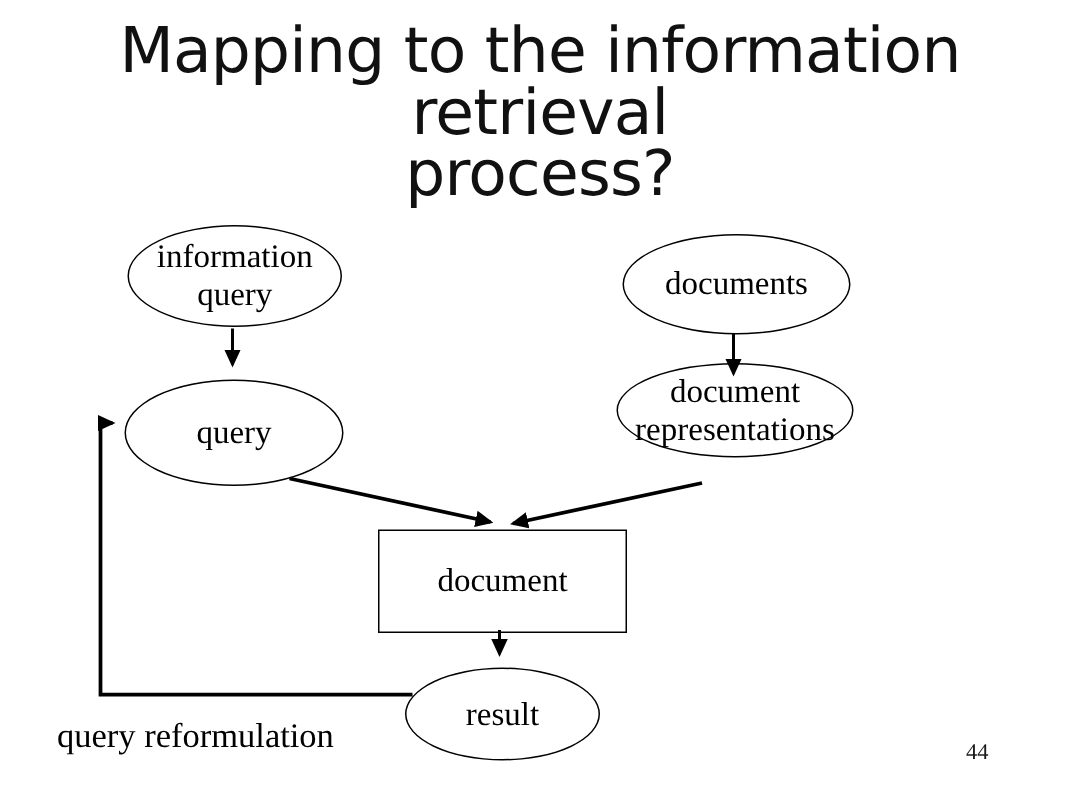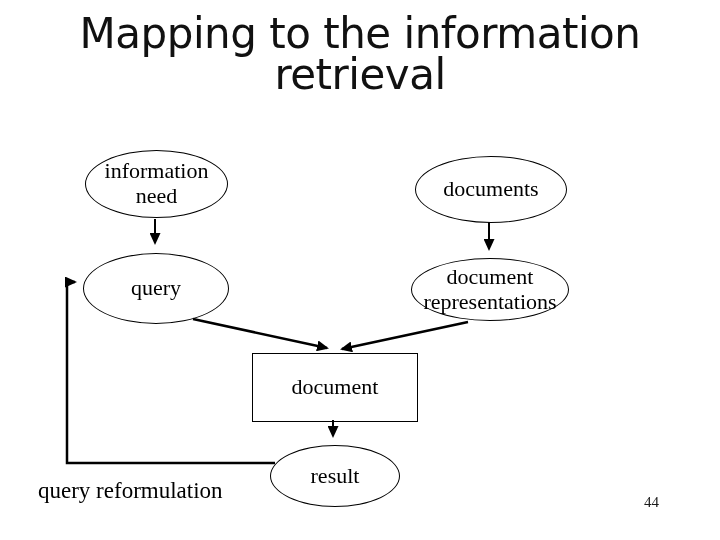--- a/index.html
+++ b/index.html
@@ -27,21 +27,21 @@
     display:flex;align-items:center;justify-content:center;
     text-align:center;
     font-size:22px;line-height:1.12;
     background:transparent;
   }
   .ellipse{border:1.3px solid #000;border-radius:50%;}
   .rect{border:1.3px solid #000;}
   #node-information-need{left:85px;top:150px;width:143px;height:68px;padding:0 6px;box-sizing:border-box;}
   #node-documents{left:415px;top:156px;width:150px;height:65px;}
   #node-query{left:83px;top:253px;width:144px;height:69px;}
-  #node-document-representations{left:411px;top:258px;width:156px;height:61px;}
+  #node-document-representations{left:411px;top:242px;width:156px;height:61px;}
   #node-matching{left:252px;top:353px;width:164px;height:67px;}
   #node-result{left:270px;top:445px;width:128px;height:60px;justify-content:center;}
   
   #label-query-reformulation{
     position:absolute;left:38px;top:478px;
     font-size:23px;
   }
   #page-number{
     position:absolute;left:644px;top:494px;
     font-size:15px;color:#1a1a1a;
@@ -52,24 +52,25 @@
     pointer-events:none;
   }
 </style>
 </head>
 <body>
 
 <div id="slide">
 
   <div id="title">
     <span>Mapping to the information retrieval</span>
+    <span>process?</span>
   </div>
 
   <div id="node-information-need" class="node ellipse">
-    <span>information need</span>
+    <span>information query</span>
   </div>
 
   <div id="node-documents" class="node ellipse">
     <span>documents</span>
   </div>
 
   <div id="node-query" class="node ellipse">
     <span>query</span>
   </div>
 

